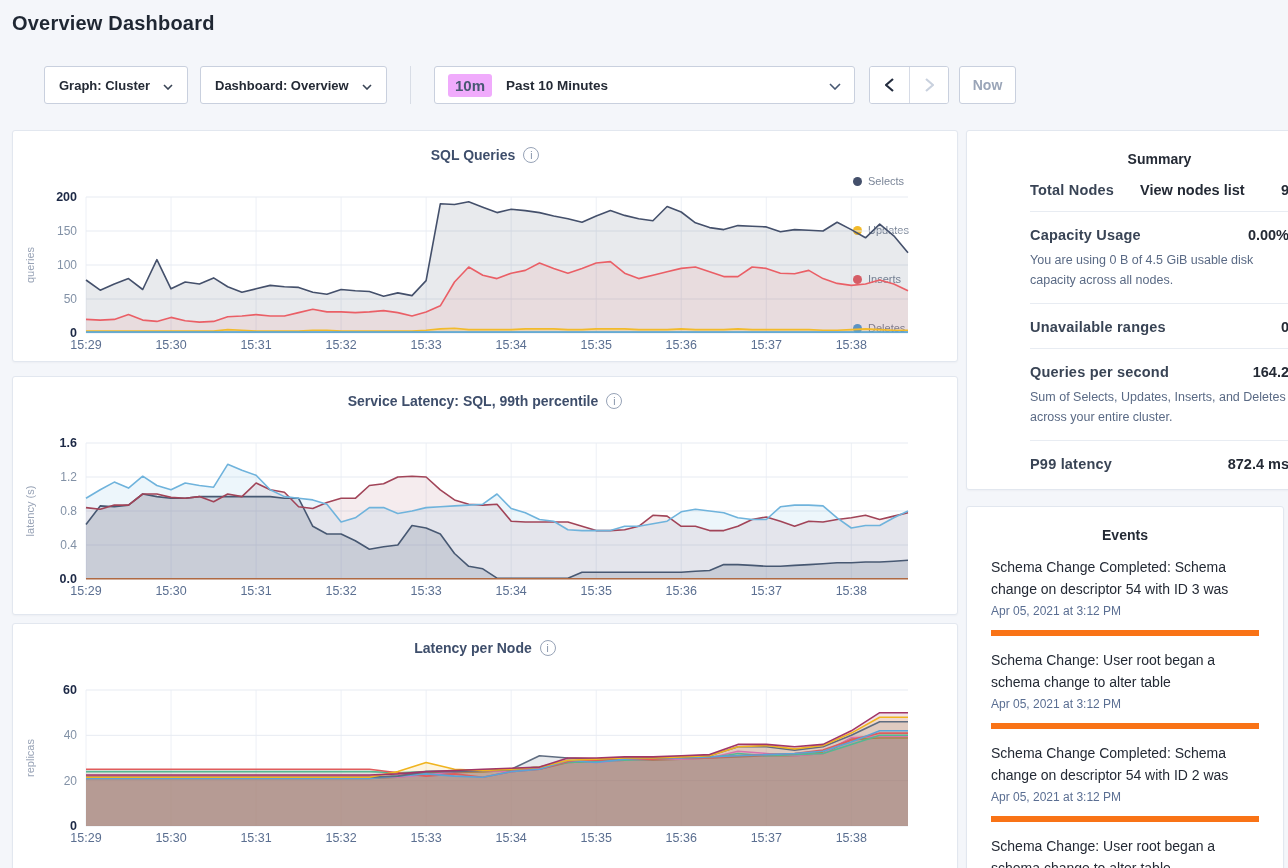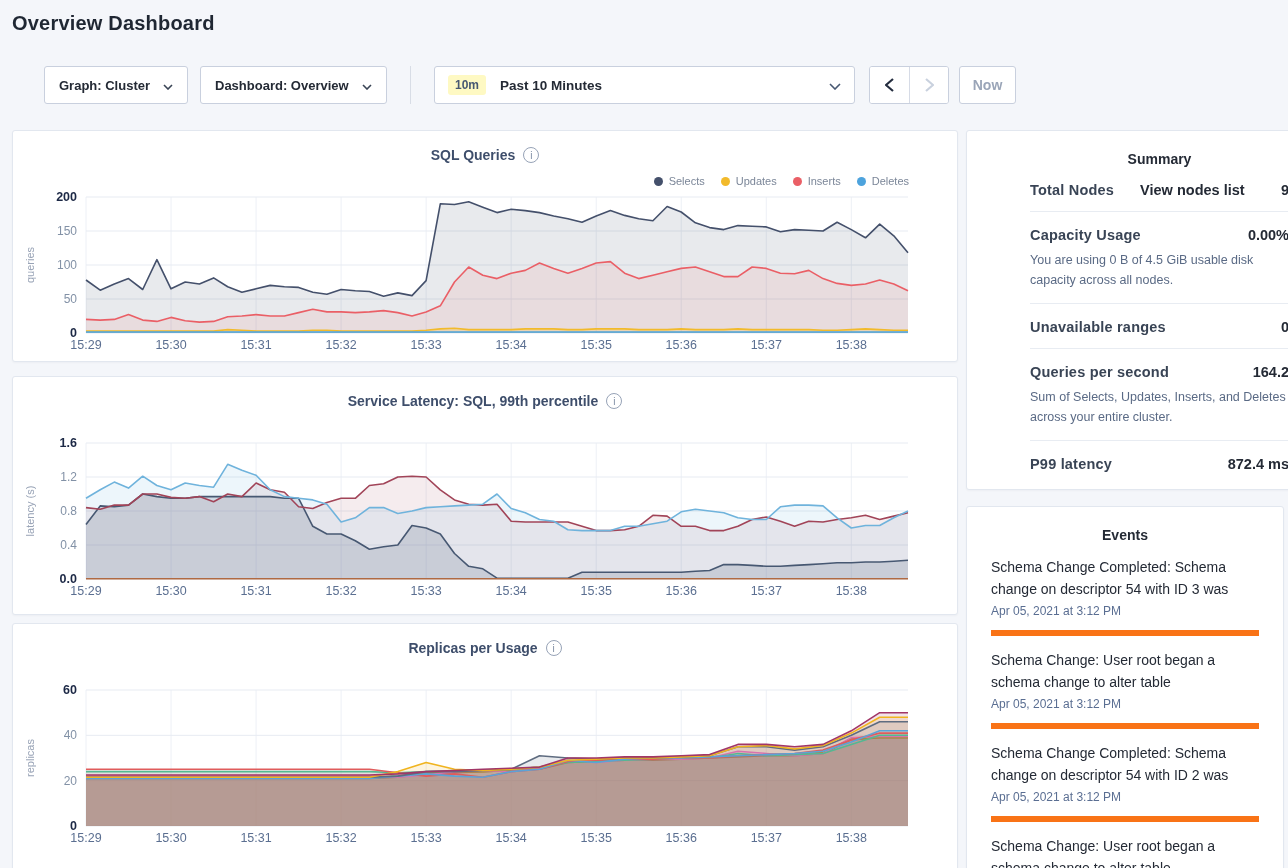--- a/index.html
+++ b/index.html
@@ -23,21 +23,21 @@
   .btn-like {
     height: 38px; background: #fff; border: 1px solid #c9d0de; border-radius: 3px;
     display: inline-flex; align-items: center; font-size: 13px; font-weight: 700; color: #242a35;
   }
   .dropdown { padding: 0 14px; gap: 10px; cursor: pointer; }
   .dd-graph { width: 144px; justify-content: space-between; }
   .dd-dash  { width: 187px; justify-content: space-between; margin-left: 12px; }
   .v-divider { width: 1px; height: 38px; background: #d8dde6; margin: 0 23px; }
   .timebox { width: 421px; padding: 0 13px; cursor: pointer; }
   .time-badge {
-    background: #fef9c3; color: #475872; font-size: 12px; font-weight: 700;
+    background: #f0abfc; color: #475872; font-size: 15px; font-weight: 700;
     padding: 3px 7px; border-radius: 3px; margin-right: 14px;
   }
   .time-label { font-size: 13.5px; font-weight: 700; }
   .timebox .chev { margin-left: auto; }
   .arrow-group { display: flex; margin-left: 14px; border: 1px solid #c9d0de; border-radius: 3px; background: #fff; overflow: hidden; }
   .arrow-btn { width: 39px; height: 36px; display: flex; align-items: center; justify-content: center; cursor: pointer; background: #fff; border: none; }
   .arrow-btn + .arrow-btn { border-left: 1px solid #d6dbe6; }
   .now-btn { margin-left: 10px; width: 57px; justify-content: center; color: #9aa5b8; font-size: 14px; cursor: default; }
   
   .card {
@@ -50,22 +50,22 @@
   .chart-title-row {
     margin-top: 16px; display: flex; align-items: center; justify-content: center; gap: 8px;
     font-size: 14px; font-weight: 700; color: #3e4e6b;
   }
   .info-icon {
     width: 16px; height: 16px; border: 1px solid #97a3b7; border-radius: 50%;
     color: #7e8ca3; font-size: 10px; font-weight: 400; display: inline-flex;
     align-items: center; justify-content: center; cursor: pointer;
   }
   .legend-row {
-    position: absolute; top: 44px; right: 48px; display: flex; gap: 16px;
-    font-size: 11px; color: #7b8698;
+    position: absolute; top: 44px; right: 48px; display: flex; gap: 37px;
+    font-size: 11px; color: #7b8698; flex-direction: column;
   }
   .legend-item { display: flex; align-items: center; gap: 6px; }
   .legend-dot { width: 9px; height: 9px; border-radius: 50%; display: inline-block; }
   .chart-svg { position: absolute; left: 7px; top: 56px; }
   
   .ytick { fill: #8291a6; font-size: 12px; font-family: "Liberation Sans", sans-serif; text-anchor: end; }
   .ytick.edge { fill: #1c2845; font-weight: 700; font-size: 12.5px; }
   .xtick { fill: #5b6f91; font-size: 12.5px; font-family: "Liberation Sans", sans-serif; text-anchor: middle; }
   .axis-unit { fill: #98a3b6; font-size: 11px; font-family: "Liberation Sans", sans-serif; text-anchor: middle; }
   .grid-h { stroke: #e7ebf2; stroke-width: 1; }
@@ -237,21 +237,21 @@
       <path d="M66.0,65.3L80.2,56.8L94.3,49.1L108.5,55.1L122.7,43.2L136.9,52.5L151.0,56.8L165.2,50.0L179.4,52.5L193.6,54.2L207.7,31.3L221.9,37.2L236.1,42.3L250.2,56.8L264.4,63.6L278.6,65.3L292.8,66.9L306.9,71.2L321.1,89.0L335.3,84.8L349.4,74.6L363.6,74.6L377.8,80.5L392.0,78.0L406.1,74.6L420.3,73.8L434.5,72.9L448.7,72.1L462.8,71.2L477.0,61.0L491.2,75.5L505.3,79.7L519.5,86.5L533.7,88.2L547.9,96.7L562.0,97.6L576.2,97.6L590.4,97.6L604.6,93.3L618.7,93.3L632.9,90.8L647.1,88.2L661.2,78.8L675.4,76.3L689.6,78.0L703.8,79.7L717.9,84.8L732.1,86.5L746.3,86.5L760.4,73.8L774.6,72.1L788.8,72.1L803.0,72.9L817.1,84.8L831.3,95.0L845.5,92.5L859.7,92.5L873.8,84.8L888.0,78.0L888,146L66,146Z" fill="#6fb3dc" fill-opacity="0.12" stroke="none"></path>
       <path d="M66.0,91.6L80.2,72.9L94.3,73.8L108.5,72.1L122.7,61.0L136.9,63.6L151.0,65.3L165.2,65.3L179.4,63.6L193.6,63.6L207.7,63.6L221.9,63.6L236.1,63.6L250.2,63.6L264.4,65.3L278.6,65.3L292.8,93.3L306.9,101.0L321.1,101.0L335.3,107.8L349.4,116.3L363.6,113.7L377.8,112.0L392.0,92.5L406.1,95.0L420.3,101.0L434.5,120.5L448.7,133.3L462.8,135.8L477.0,145.2L491.2,145.2L505.3,145.2L519.5,145.2L533.7,145.2L547.9,145.2L562.0,139.2L576.2,139.2L590.4,139.2L604.6,139.2L618.7,139.2L632.9,139.2L647.1,139.2L661.2,139.2L675.4,138.3L689.6,137.5L703.8,131.6L717.9,131.6L732.1,132.4L746.3,133.3L760.4,133.3L774.6,132.4L788.8,131.6L803.0,130.7L817.1,129.8L831.3,129.8L845.5,129.0L859.7,129.0L873.8,128.2L888.0,127.3" fill="none" stroke="#475872" stroke-width="1.6" stroke-linejoin="round"></path>
       <path d="M66.0,74.6L80.2,76.3L94.3,72.1L108.5,72.1L122.7,61.0L136.9,61.0L151.0,64.4L165.2,65.3L179.4,63.6L193.6,68.7L207.7,61.0L221.9,63.6L236.1,50.0L250.2,56.8L264.4,59.3L278.6,73.8L292.8,75.5L306.9,69.5L321.1,65.3L335.3,65.3L349.4,52.5L363.6,50.8L377.8,44.0L392.0,43.2L406.1,44.0L420.3,56.8L434.5,66.9L448.7,71.2L462.8,72.1L477.0,71.2L491.2,88.2L505.3,89.0L519.5,89.0L533.7,89.0L547.9,89.0L562.0,93.3L576.2,97.6L590.4,97.6L604.6,96.7L618.7,93.3L632.9,82.3L647.1,83.1L661.2,93.3L675.4,93.3L689.6,97.6L703.8,97.6L717.9,93.3L732.1,86.5L746.3,84.0L760.4,88.2L774.6,93.3L788.8,88.2L803.0,89.0L817.1,86.5L831.3,84.8L845.5,82.3L859.7,86.5L873.8,83.1L888.0,79.7" fill="none" stroke="#a14458" stroke-width="1.6" stroke-linejoin="round"></path>
       <path d="M66.0,65.3L80.2,56.8L94.3,49.1L108.5,55.1L122.7,43.2L136.9,52.5L151.0,56.8L165.2,50.0L179.4,52.5L193.6,54.2L207.7,31.3L221.9,37.2L236.1,42.3L250.2,56.8L264.4,63.6L278.6,65.3L292.8,66.9L306.9,71.2L321.1,89.0L335.3,84.8L349.4,74.6L363.6,74.6L377.8,80.5L392.0,78.0L406.1,74.6L420.3,73.8L434.5,72.9L448.7,72.1L462.8,71.2L477.0,61.0L491.2,75.5L505.3,79.7L519.5,86.5L533.7,88.2L547.9,96.7L562.0,97.6L576.2,97.6L590.4,97.6L604.6,93.3L618.7,93.3L632.9,90.8L647.1,88.2L661.2,78.8L675.4,76.3L689.6,78.0L703.8,79.7L717.9,84.8L732.1,86.5L746.3,86.5L760.4,73.8L774.6,72.1L788.8,72.1L803.0,72.9L817.1,84.8L831.3,95.0L845.5,92.5L859.7,92.5L873.8,84.8L888.0,78.0" fill="none" stroke="#6fb3dc" stroke-width="1.6" stroke-linejoin="round"></path>
       <path d="M66.0,145.7L888.0,145.7" fill="none" stroke="#b06a42" stroke-width="1.6" stroke-linejoin="round"></path>
     </svg>
 </div>
 
 <div class="card chart-card-2">
   <div class="chart-title-row">
-    <span>Replicas per Usage</span>
+    <span>Latency per Node</span>
     <span class="info-icon">i</span>
   </div>
   <svg class="chart-svg" width="934" height="175">
       <line x1="66" y1="10" x2="66" y2="146" class="grid-v"></line>
       <text x="66" y="162" class="xtick">15:29</text>
       <line x1="151.0344827586207" y1="10" x2="151.0344827586207" y2="146" class="grid-v"></line>
       <text x="151.0344827586207" y="162" class="xtick">15:30</text>
       <line x1="236.0689655172414" y1="10" x2="236.0689655172414" y2="146" class="grid-v"></line>
       <text x="236.0689655172414" y="162" class="xtick">15:31</text>
       <line x1="321.1034482758621" y1="10" x2="321.1034482758621" y2="146" class="grid-v"></line>

